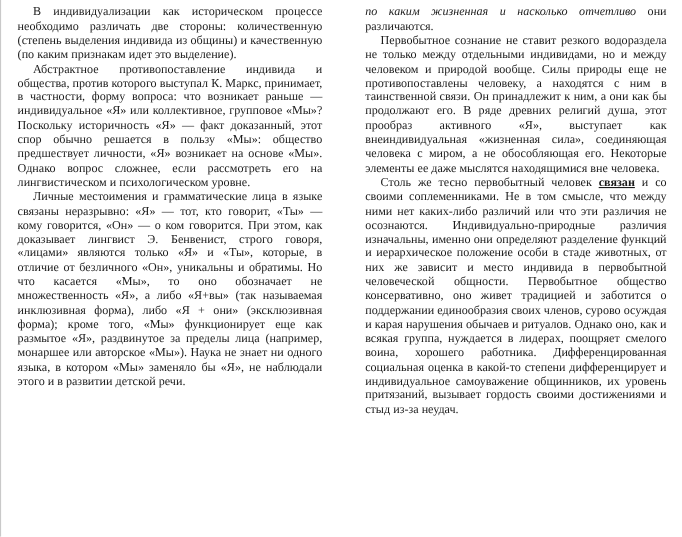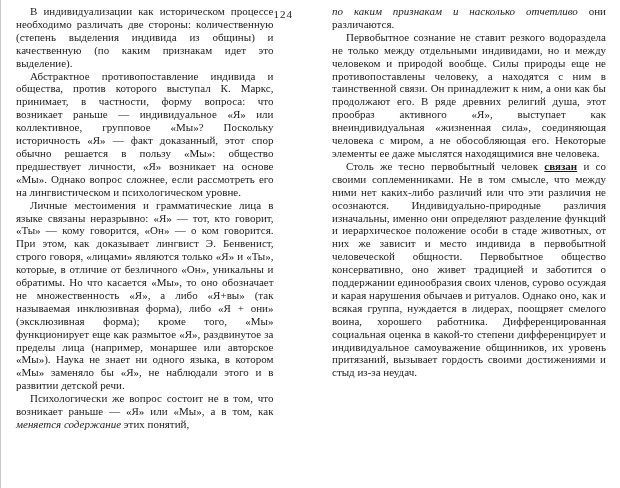--- a/index.html
+++ b/index.html
@@ -26,21 +26,21 @@
   .book {
     display: flex;
     width: 620px;
     height: 488px;
     box-sizing: border-box;
   }
   .page {
     width: 310px;
     box-sizing: border-box;
     display: flex;
-    flex-direction: row;
+    flex-direction: column;
   }
   .page-left  { padding: 5px 17px 4px 16px; }
   .page-right { padding: 5px 14px 4px 22px; }
   .page-text {
     flex: 1 1 auto;
     font-size: 11px;
     line-height: 12.9px;
     text-align: justify;
     hyphens: auto;
     -webkit-hyphens: auto;
@@ -65,24 +65,22 @@
 <body>
 
 <div class="scan-edge"></div>
 
 <div class="book">
   <div class="page page-left">
     <div class="page-text">
         <p><span>В индивидуализации как историческом процессе необходимо различать две стороны: количественную (степень выделения индивида из общины) и качественную (по каким признакам идет это выделение).</span></p>
         <p><span>Абстрактное противопоставление индивида и общества, против которого выступал К. Маркс, принимает, в частности, форму вопроса: что возникает раньше — индивидуальное «Я» или коллективное, групповое «Мы»? Поскольку историчность «Я» — факт доказанный, этот спор обычно решается в пользу «Мы»: общество предшествует личности, «Я» возникает на основе «Мы». Однако вопрос сложнее, если рассмотреть его на лингвистическом и психологическом уровне.</span></p>
         <p><span>Личные местоимения и грамматические лица в языке связаны неразрывно: «Я» — тот, кто говорит, «Ты» — кому говорится, «Он» — о ком говорится. При этом, как доказывает лингвист Э. Бенвенист, строго говоря, «лицами» являются только «Я» и «Ты», которые, в отличие от безличного «Он», уникальны и обратимы. Но что касается «Мы», то оно обозначает не множественность «Я», а либо «Я+вы» (так называемая инклюзивная форма), либо «Я + они» (эксклюзивная форма); кроме того, «Мы» функционирует еще как размытое «Я», раздвинутое за пределы лица (например, монаршее или авторское «Мы»). Наука не знает ни одного языка, в котором «Мы» заменяло бы «Я», не наблюдали этого и в развитии детской речи.</span></p>
-        <p><span>Психологически же вопрос состоит не в том, что возникает раньше — «Я» или «Мы», а в том, как </span><span class="seg-italic">меняется содержание</span><span> этих понятий,</span></p>
       </div>
-    <div class="page-number">124</div>
   </div>
   <div class="page page-right">
     <div class="page-text">
-        <p class="no-indent"><span class="seg-italic">по каким признакам и насколько отчетливо</span><span> они различаются.</span></p>
+        <p class="no-indent"><span class="seg-italic">по каким жизненная и насколько отчетливо</span><span> они различаются.</span></p>
         <p><span>Первобытное сознание не ставит резкого водораздела не только между отдельными индивидами, но и между человеком и природой вообще. Силы природы еще не противопоставлены человеку, а находятся с ним в таинственной связи. Он принадлежит к ним, а они как бы продолжают его. В ряде древних религий душа, этот прообраз активного «Я», выступает как внеиндивидуальная «жизненная сила», соединяющая человека с миром, а не обособляющая его. Некоторые элементы ее даже мыслятся находящимися вне человека.</span></p>
         <p><span>Столь же тесно первобытный человек </span><span class="seg-bold">связан</span><span> и со своими соплеменниками. Не в том смысле, что между ними нет каких-либо различий или что эти различия не осознаются. Индивидуально-природные различия изначальны, именно они определяют разделение функций и иерархическое положение особи в стаде животных, от них же зависит и место индивида в первобытной человеческой общности. Первобытное общество консервативно, оно живет традицией и заботится о поддержании единообразия своих членов, сурово осуждая и карая нарушения обычаев и ритуалов. Однако оно, как и всякая группа, нуждается в лидерах, поощряет смелого воина, хорошего работника. Дифференцированная социальная оценка в какой-то степени дифференцирует и индивидуальное самоуважение общинников, их уровень притязаний, вызывает гордость своими достижениями и стыд из-за неудач.</span></p>
       </div>
   </div>
 </div>
 
 </body></html>

